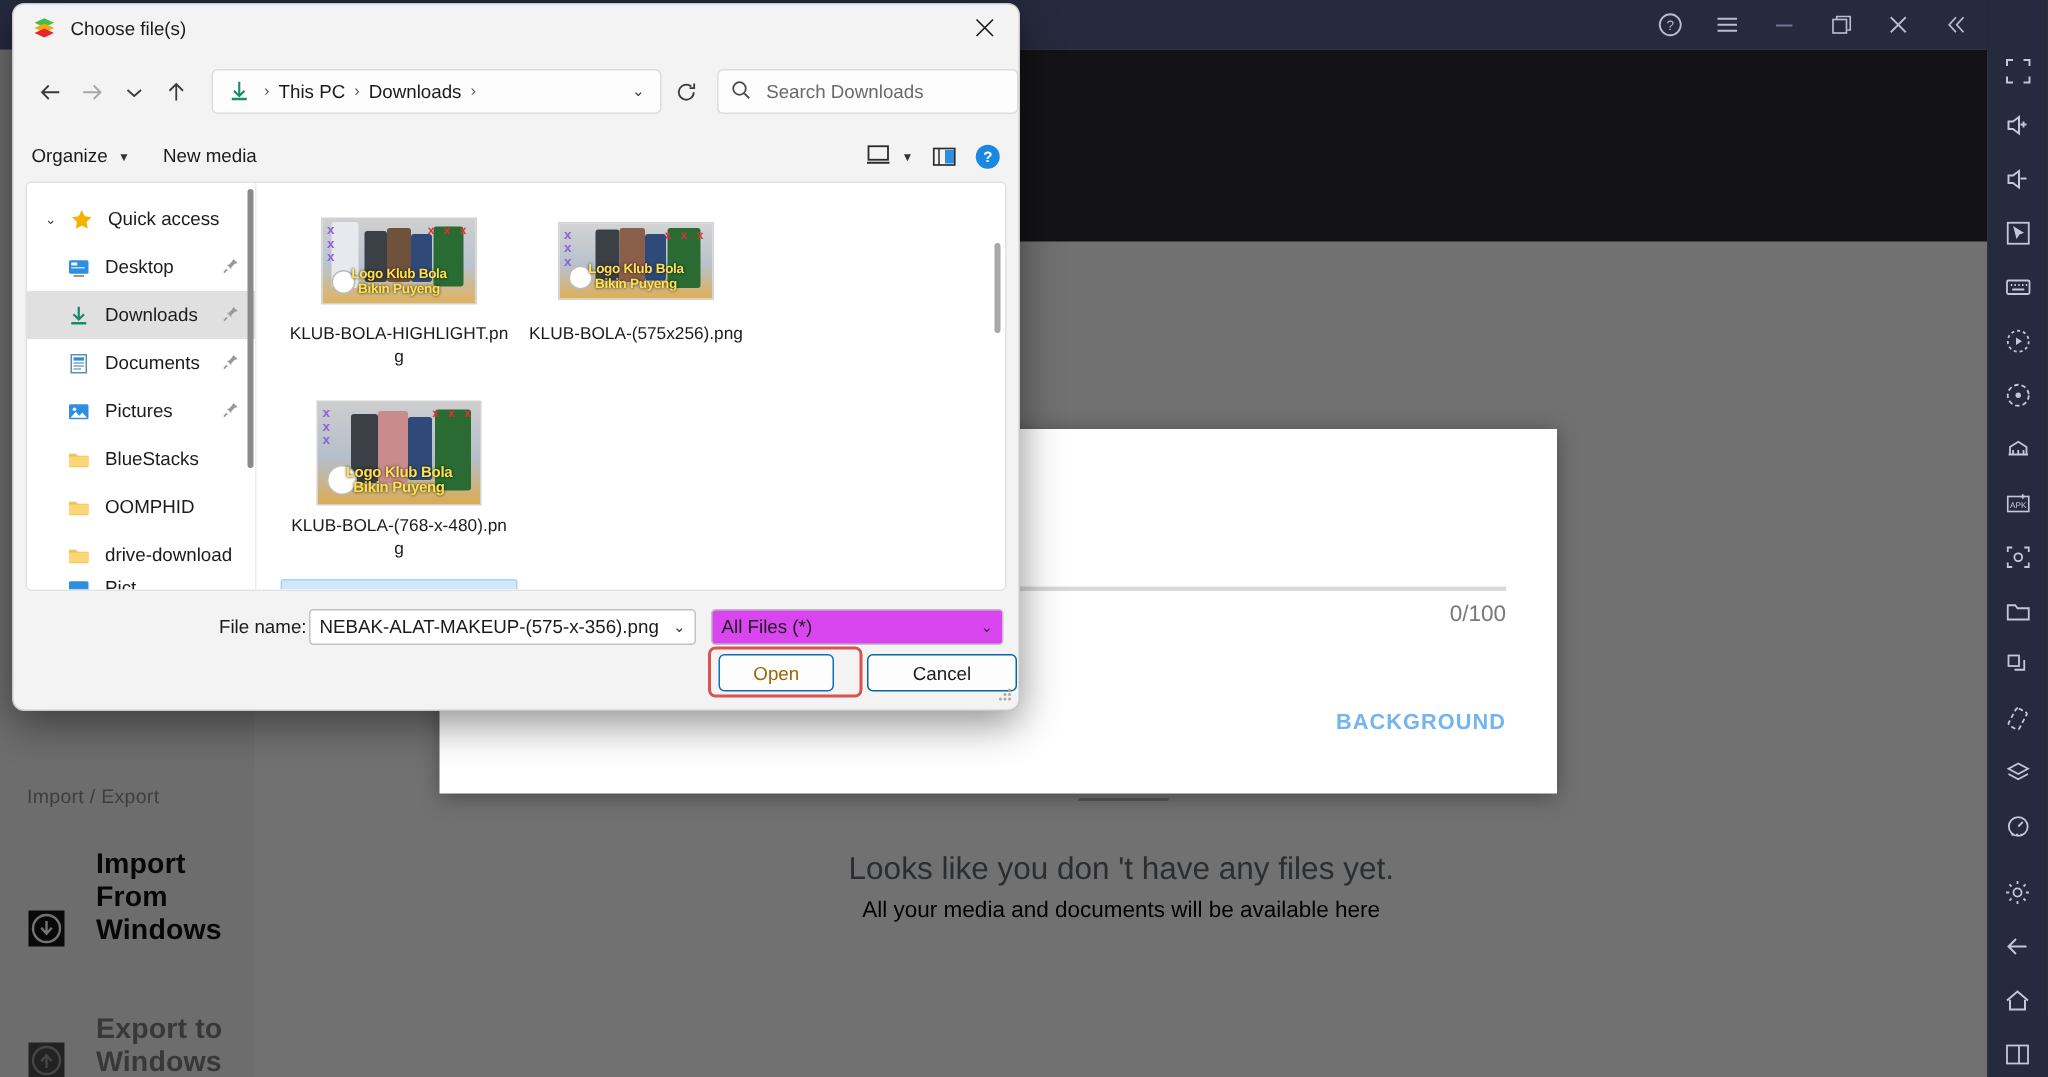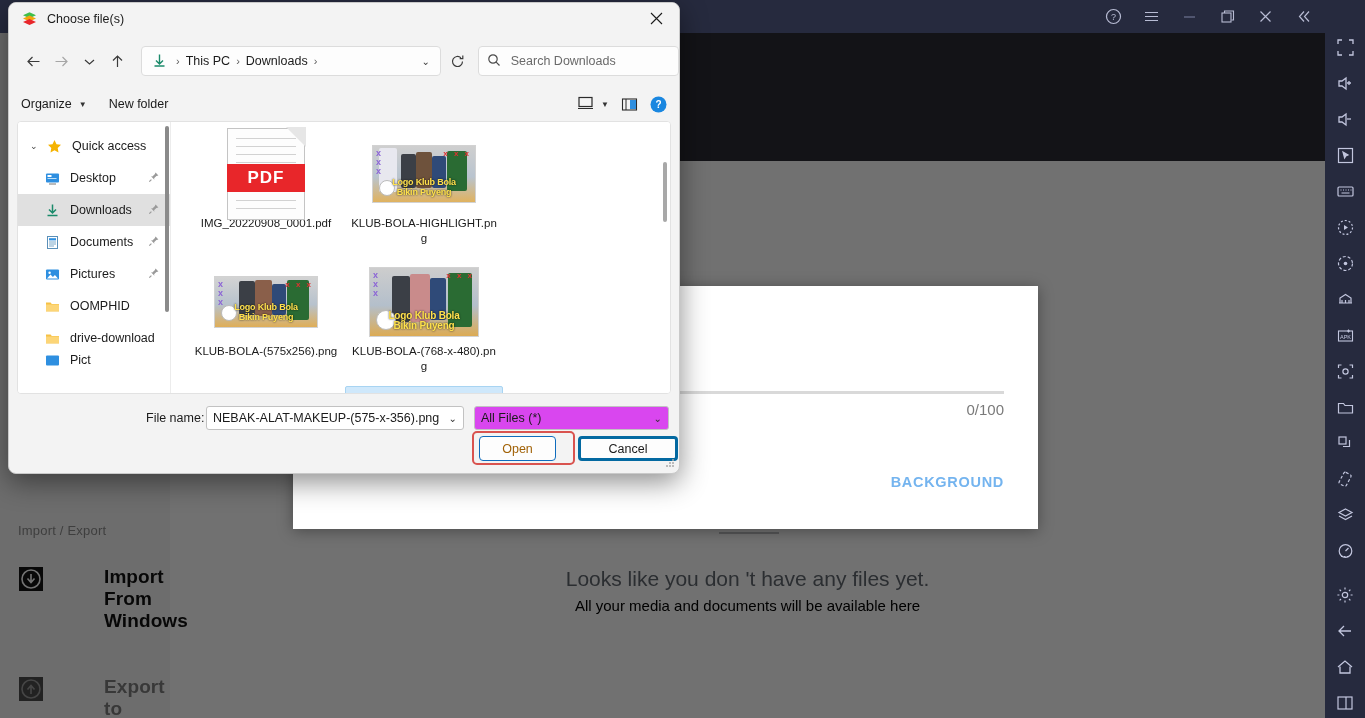--- a/index.html
+++ b/index.html
@@ -43,21 +43,21 @@
 
   
   #app-leftnav {
     position:absolute; left:0; top:0; width:170px; bottom:0;
     background:#f2f2f2;
   }
   #leftnav-content { position:absolute; left:18px; top:490px; right:0; }
   #leftnav-title {
     font-size:13px; color:#8b8b8b; letter-spacing:.2px; margin-bottom:28px;
   }
-  .nav-row { display:flex; align-items:flex-start; margin-bottom:44px;gap:40px; }
+  .nav-row { display:flex; align-items:flex-end; margin-bottom:44px; }
   .nav-ico {
     width:26px; height:26px; margin-right:20px; flex:0 0 auto;
     display:flex; align-items:center; justify-content:center;
   }
   .nav-label { font-size:19px; font-weight:bold; letter-spacing:.1px; }
   #nav-import .nav-label { color:#101010; }
   #nav-export .nav-label { color:#7d7d7d; }
 
   
   #empty-state {
@@ -294,21 +294,21 @@
     border:2px solid #d9534f; border-radius:5px;
   }
   #btn-open {
     position:absolute; left:470px; top:35px; width:77px; height:25px;
     background:#fdfdfd; border:1px solid #0f6cbd; border-radius:4px;
     display:flex; align-items:center; justify-content:center;
     font-size:12.5px; color:#a16207;
   }
   #btn-cancel {
     position:absolute; left:569px; top:35px; width:100px; height:25px;
-    background:#fdfdfd; border:3px solid #0369a1; border-radius:4px;
+    background:#fdfdfd; border:1px solid #0369a1; border-radius:4px;
     display:flex; align-items:center; justify-content:center;
     font-size:12.5px; color:#1b1b1b;
   }
   #dlg-grip {
     position:absolute; right:4px; bottom:3px; width:10px; height:10px;
     color:#a9a9a9; font-size:9px; line-height:9px;
   }
 
   .blurtext { filter:blur(.4px); }
 </style>
@@ -619,21 +619,21 @@
       <span>Search Downloads</span>
     </div>
   </div>
 
   <div id="dlg-cmdbar">
     <span class="cmd-item">
       <span>Organize</span>
       <span class="cmd-caret">▼</span>
     </span>
     <span class="cmd-item">
-      <span>New folder</span>
+      <span>New media</span>
     </span>
     <span id="cmdbar-right">
       <span class="cmd-item" style="margin-right:0;">
         <span>
           <svg width="17" height="17" viewBox="0 0 17 17" fill="none" stroke="#2b2b2b" stroke-width="1.2">
               <rect x="2" y="3.5" width="13" height="9"></rect>
               <path d="M1 14.5h15"></path>
             </svg>
         </span>
         <span class="cmd-caret">▼</span>
@@ -729,76 +729,65 @@
         </span>
         <span>Pictures</span>
         <span class="side-pin">
           <svg width="12" height="12" viewBox="0 0 12 12" fill="none" stroke="currentColor" stroke-width="1.2">
               <path d="M7.6 1.6l2.8 2.8-2 .6-2.3 2.3.3 1.4-3.4-3.4 1.4.3L6.7 3.3z" fill="currentColor" stroke="none"></path>
               <path d="M3.4 8.6L1.3 10.7"></path>
             </svg>
         </span>
       </div>
 
-
       <div class="side-row indent">
         <span class="side-ico">
           <svg width="15" height="15" viewBox="0 0 15 15">
               <path d="M1 3.5h4.6l1.2 1.4H14v7.6H1z" fill="#f6c145"></path>
               <path d="M1 5.4h13v6.6H1z" fill="#fcd577"></path>
             </svg>
         </span>
-        <span>OOMPHID</span>
+        <span>BlueStacks</span>
       </div>
 
       <div class="side-row indent">
         <span class="side-ico">
           <svg width="15" height="15" viewBox="0 0 15 15">
               <path d="M1 3.5h4.6l1.2 1.4H14v7.6H1z" fill="#f6c145"></path>
               <path d="M1 5.4h13v6.6H1z" fill="#fcd577"></path>
             </svg>
         </span>
+        <span>OOMPHID</span>
+      </div>
+
+      <div class="side-row indent">
+        <span class="side-ico">
+          <svg width="15" height="15" viewBox="0 0 15 15">
+              <path d="M1 3.5h4.6l1.2 1.4H14v7.6H1z" fill="#f6c145"></path>
+              <path d="M1 5.4h13v6.6H1z" fill="#fcd577"></path>
+            </svg>
+        </span>
         <span>drive-download</span>
       </div>
 
       <div class="side-row indent" style="height:12px;overflow:hidden;">
         <span class="side-ico">
           <svg width="15" height="15" viewBox="0 0 15 15">
               <rect x="1" y="2.5" width="13" height="10" rx="1" fill="#2e8fe0"></rect>
             </svg>
         </span>
         <span>Pict</span>
       </div>
 
       <div id="side-scroll"></div>
     </div>
 
     <div id="dlg-filelist">
       <div id="grid">
 
-        <div class="tile">
-          <div class="thumb-wrap">
-            <div class="pdfdoc">
-              <div class="page"></div>
-              <div class="lines">
-                  <i></i>
-                  <i></i>
-                  <i></i>
-                  <i></i>
-                </div>
-              <div class="badge">PDF</div>
-              <div class="lines2">
-                  <i></i>
-                  <i></i>
-                </div>
-              <div class="fold"></div>
-            </div>
-          </div>
-          <div class="tile-label">IMG_20220908_0001.pdf</div>
-        </div>
 
         <div class="tile">
           <div class="thumb-wrap">
             <div class="photo" style="width:104px;height:58px;background:linear-gradient(180deg,#cfcfcf 0%,#b9c4cf 55%,#e0b25f 100%);">
               <div class="person" style="left:28px;top:8px;width:15px;height:34px;background:#3b3f46;"></div>
               <div class="person" style="left:43px;top:6px;width:16px;height:36px;background:#6e523c;"></div>
               <div class="person" style="left:59px;top:10px;width:14px;height:32px;background:#2f4a78;"></div>
               <div class="person" style="left:74px;top:5px;width:20px;height:40px;background:#2a6b33;"></div>
               <div class="person" style="left:6px;top:2px;width:18px;height:44px;background:#e8e8ef;"></div>
               <div class="ball"></div>

